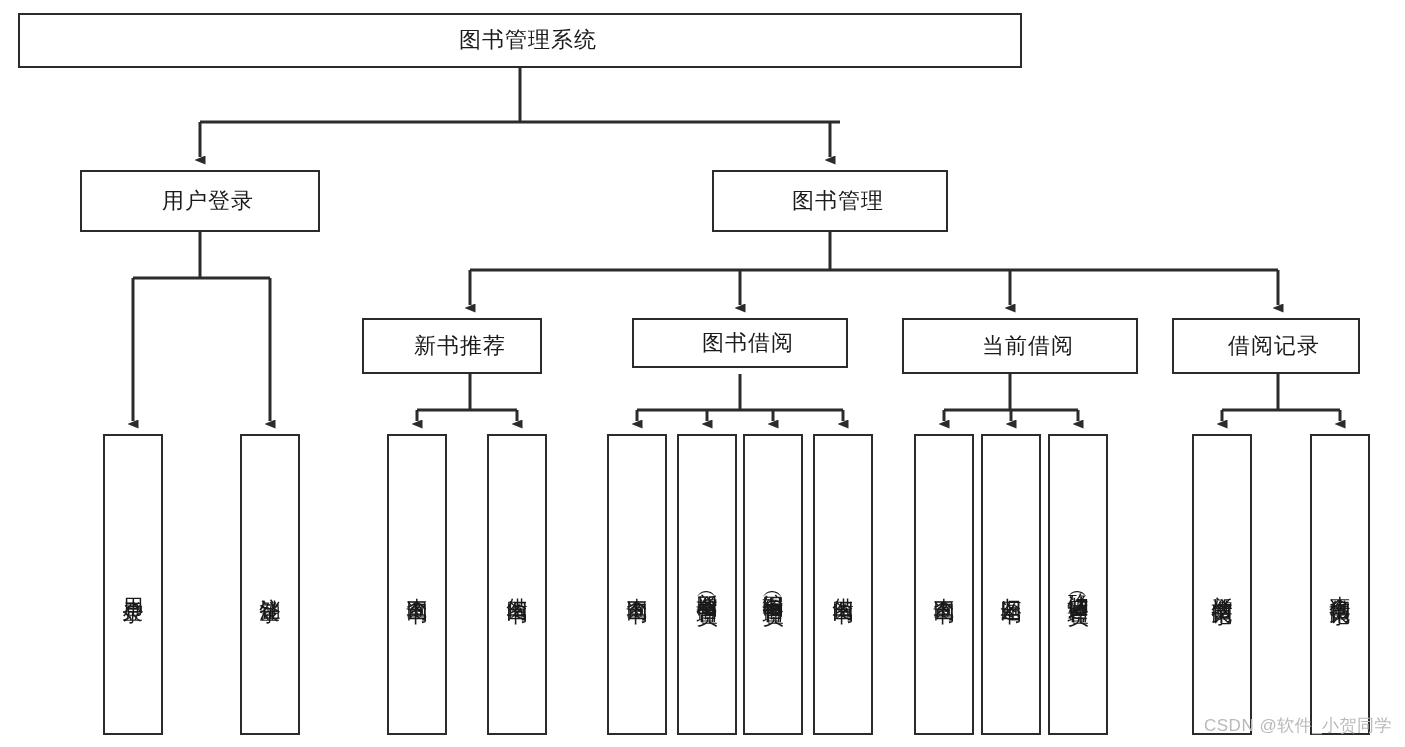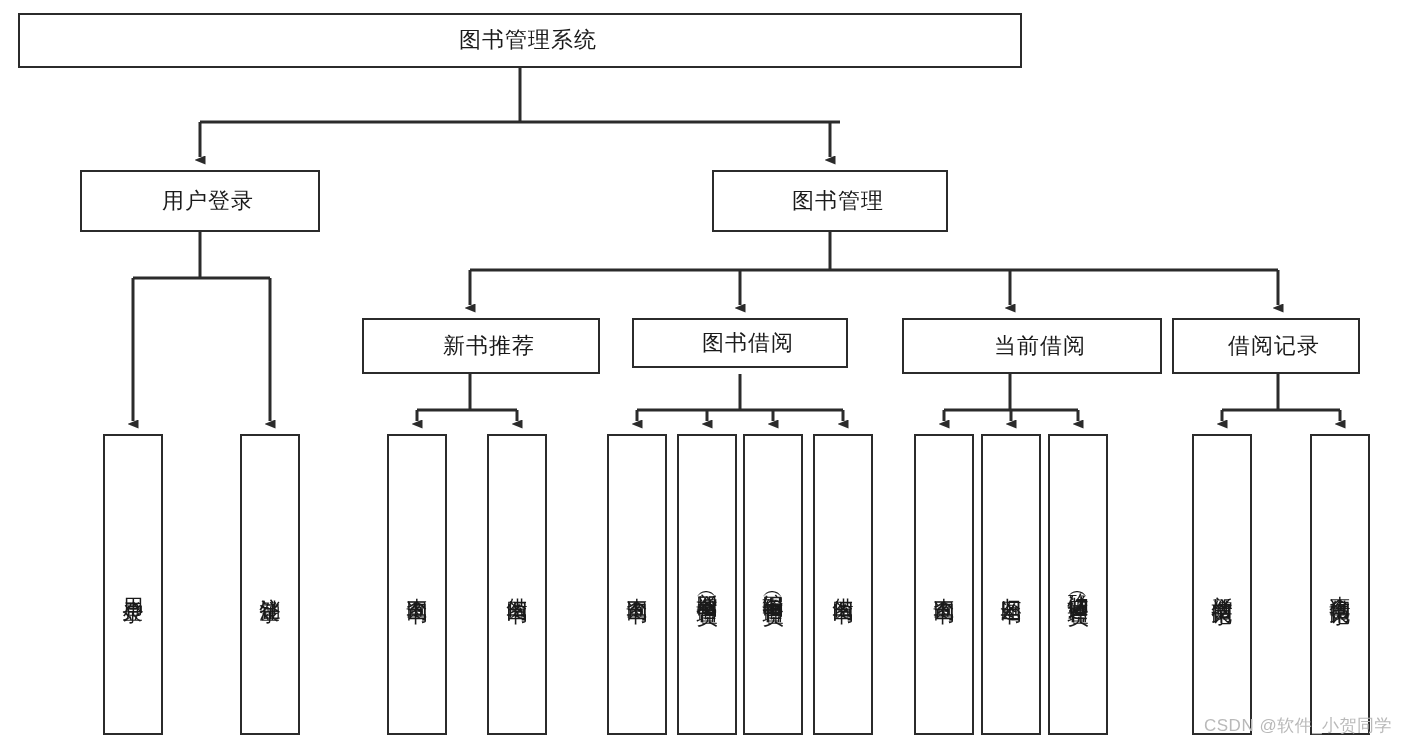--- a/index.html
+++ b/index.html
@@ -125,27 +125,27 @@
     <span class="label">图书管理系统</span>
   </div>
 
   <div class="node horiz" style="left:80px;top:170px;width:240px;height:62px;">
     <span class="label">用户登录</span>
   </div>
   <div class="node horiz" style="left:712px;top:170px;width:236px;height:62px;text-align:right;">
     <span class="label">图书管理</span>
   </div>
 
-  <div class="node horiz" style="left:362px;top:318px;width:238px;height:56px;">
+  <div class="node horiz" style="left:362px;top:318px;width:180px;height:56px;">
     <span class="label">新书推荐</span>
   </div>
   <div class="node horiz" style="left:632px;top:318px;width:216px;height:50px;">
     <span class="label">图书借阅</span>
   </div>
-  <div class="node horiz" style="left:902px;top:318px;width:260px;height:56px;">
+  <div class="node horiz" style="left:902px;top:318px;width:236px;height:56px;">
     <span class="label">当前借阅</span>
   </div>
   <div class="node horiz" style="left:1172px;top:318px;width:188px;height:56px;">
     <span class="label">借阅记录</span>
   </div>
 
   <div class="node vert" style="left:103px;top:434px;width:60px;height:301px;">
     <span class="label">用户登录</span>
   </div>
   <div class="node vert" style="left:240px;top:434px;width:60px;height:301px;">

